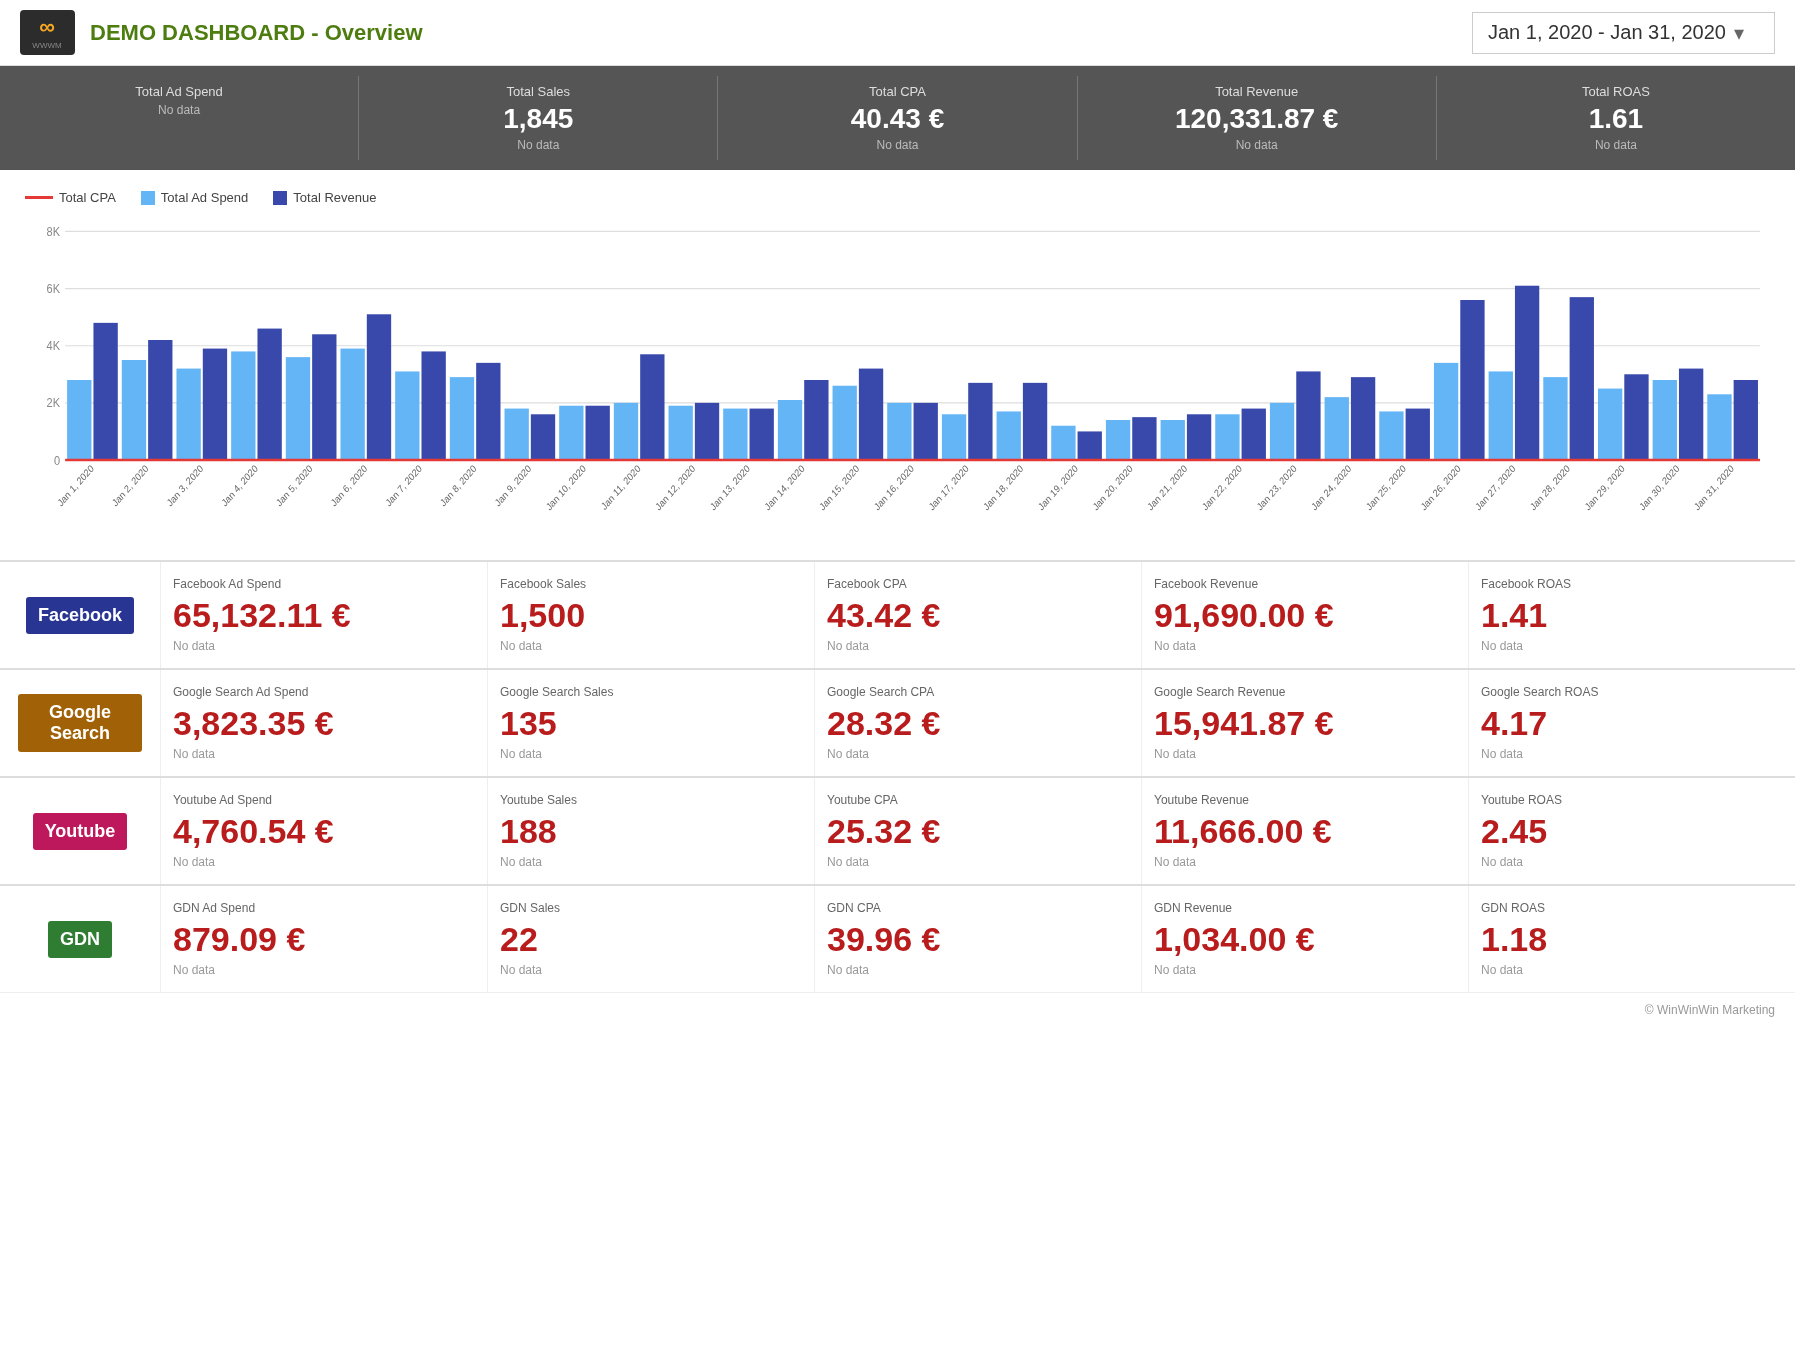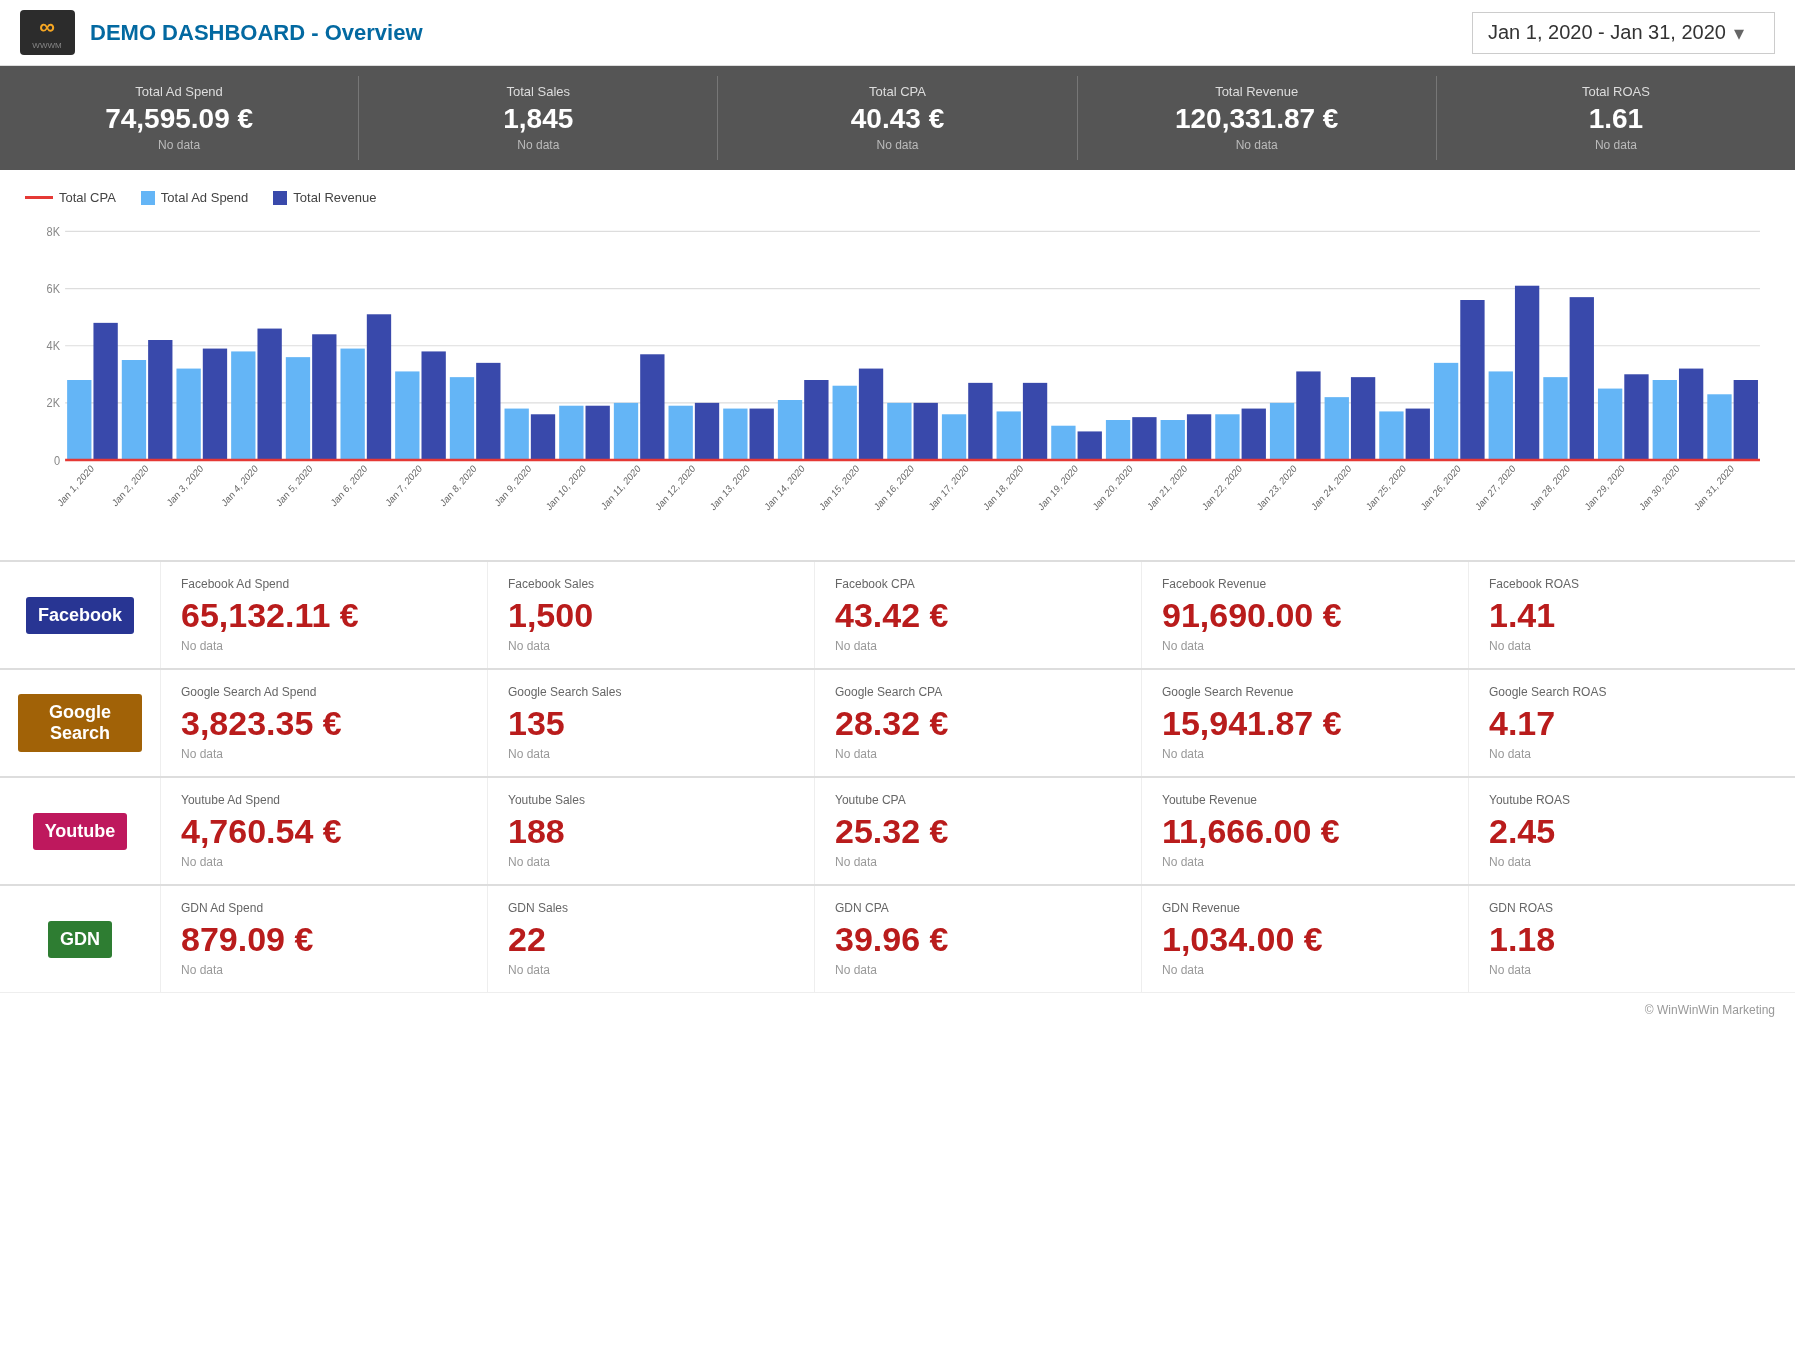--- a/index.html
+++ b/index.html
@@ -2,21 +2,21 @@
 <html><head>
   <meta charset="utf-8">
   <style>
     * { margin: 0; padding: 0; box-sizing: border-box; }
     body { font-family: Arial, sans-serif; background: #fff; width: 1795px; min-height: 1347px; font-size: 14px; color: #333; }
 
     
     .header { display: flex; align-items: center; padding: 10px 20px; border-bottom: 1px solid #ddd; background: #fff; }
     .logo { width: 55px; height: 45px; margin-right: 15px; }
     .logo svg { width: 55px; height: 45px; }
-    .dashboard-title { font-size: 22px; font-weight: bold; color: #0369a1; flex: 1; }
+    .dashboard-title { font-size: 22px; font-weight: bold; color: #4d7c0f; flex: 1; }
     .date-selector { border: 1px solid #ccc; padding: 8px 30px 8px 15px; font-size: 20px; color: #333; background: #fff; position: relative; display: flex; align-items: center; gap: 8px; cursor: pointer; min-width: 260px; justify-content: space-between; }
     .date-selector-arrow { color: #666; }
 
     
     .stats-bar { background: #555; display: flex; padding: 10px 0; }
     .stat-item { flex: 1; text-align: center; border-right: 1px solid #777; padding: 8px 15px; }
     .stat-item:last-child { border-right: none; }
     .stat-label { font-size: 13px; color: #ddd; margin-bottom: 4px; }
     .stat-value { font-size: 28px; font-weight: bold; color: #fff; }
     .stat-sub { font-size: 12px; color: #bbb; margin-top: 3px; }
@@ -30,21 +30,21 @@
 
     
     .platform-section { border-top: 2px solid #ddd; display: flex; align-items: stretch; }
     .platform-label { width: 160px; min-width: 160px; display: flex; align-items: center; justify-content: center; padding: 20px 18px; }
     .platform-label-text { color: #fff; font-size: 18px; font-weight: bold; text-align: center; padding: 8px 12px; border-radius: 3px; }
     .platform-label-text.facebook { background: #283593; }
     .platform-label-text.google { background: #a16207; }
     .platform-label-text.youtube { background: #be185d; }
     .platform-label-text.gdn { background: #2e7d32; }
     .platform-metrics { display: flex; flex: 1; }
-    .metric-item { flex: 1; padding: 15px 20px; border-left: 1px solid #eee; }
+    .metric-item { flex: 1; padding: 15px 12px; border-left: 1px solid #eee; }
     .metric-label { font-size: 12px; color: #666; margin-bottom: 5px; }
     .metric-value { font-size: 34px; font-weight: bold; color: #b91c1c; margin-bottom: 4px; }
     .metric-sub { font-size: 12px; color: #999; }
 
     
     .footer { text-align: right; padding: 10px 20px; font-size: 12px; color: #999; border-top: 1px solid #eee; }
   </style>
 </head>
 <body>
 
@@ -60,21 +60,20 @@
   <div class="dashboard-title">DEMO DASHBOARD - Overview</div>
   <div class="date-selector">
     <span>Jan 1, 2020 - Jan 31, 2020</span>
     <span class="date-selector-arrow">▾</span>
   </div>
 </div>
 
 <div class="stats-bar" id="stats-bar">
     <div class="stat-item">
     <div class="stat-label">Total Ad Spend</div>
-    <div class="stat-value">74,595.09 €</div>
     <div class="stat-sub">No data</div>
   </div>
     <div class="stat-item">
     <div class="stat-label">Total Sales</div>
     <div class="stat-value">1,845</div>
     <div class="stat-sub">No data</div>
   </div>
     <div class="stat-item">
     <div class="stat-label">Total CPA</div>
     <div class="stat-value">40.43 €</div>

